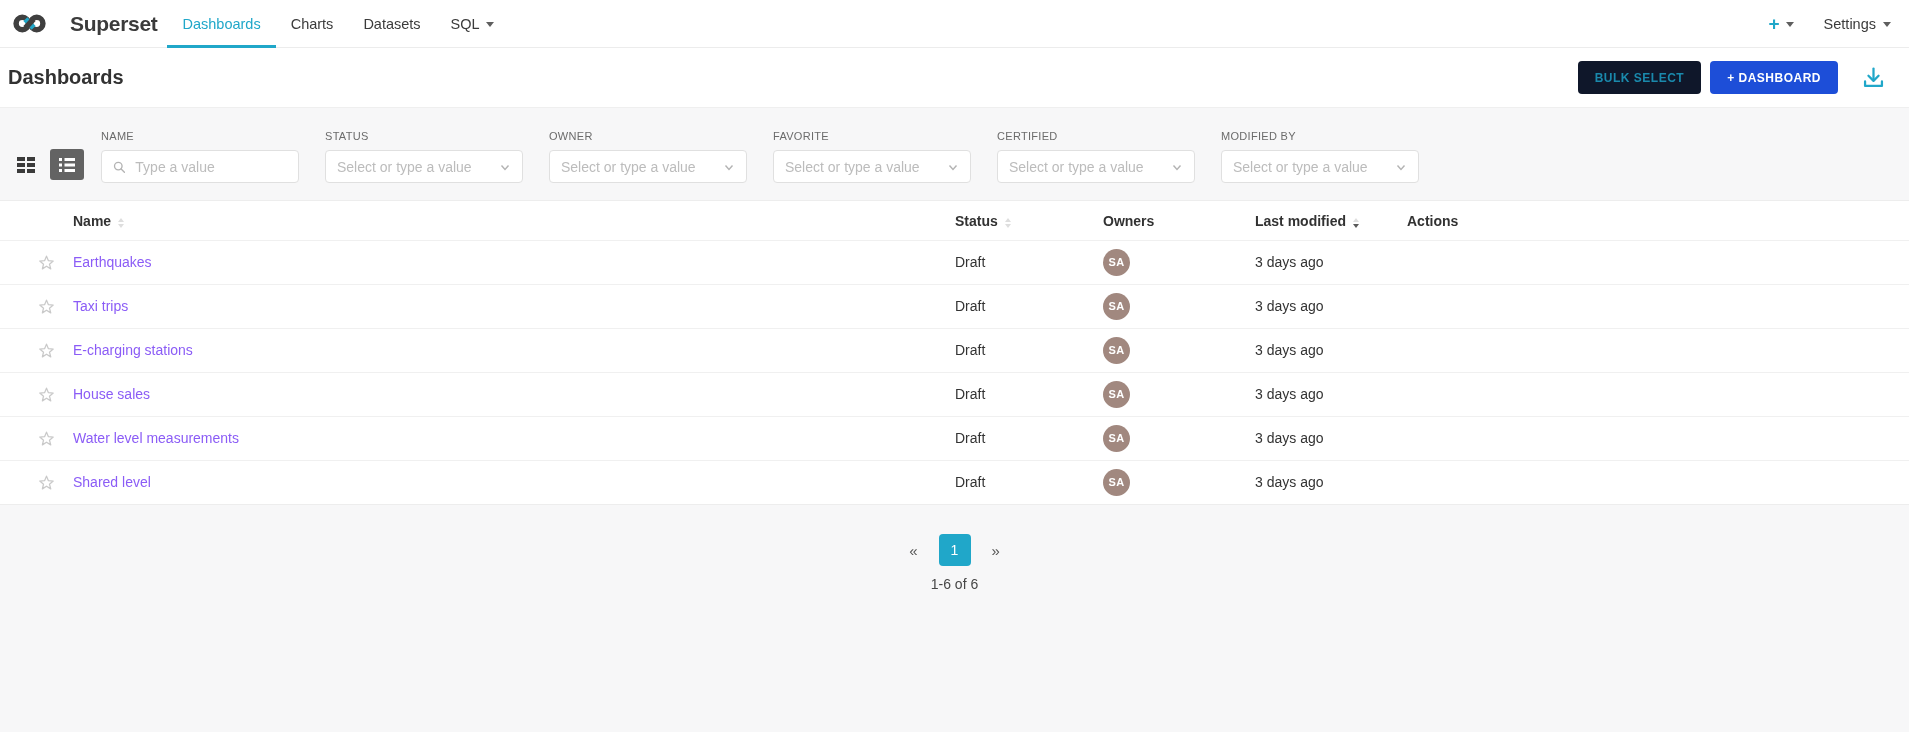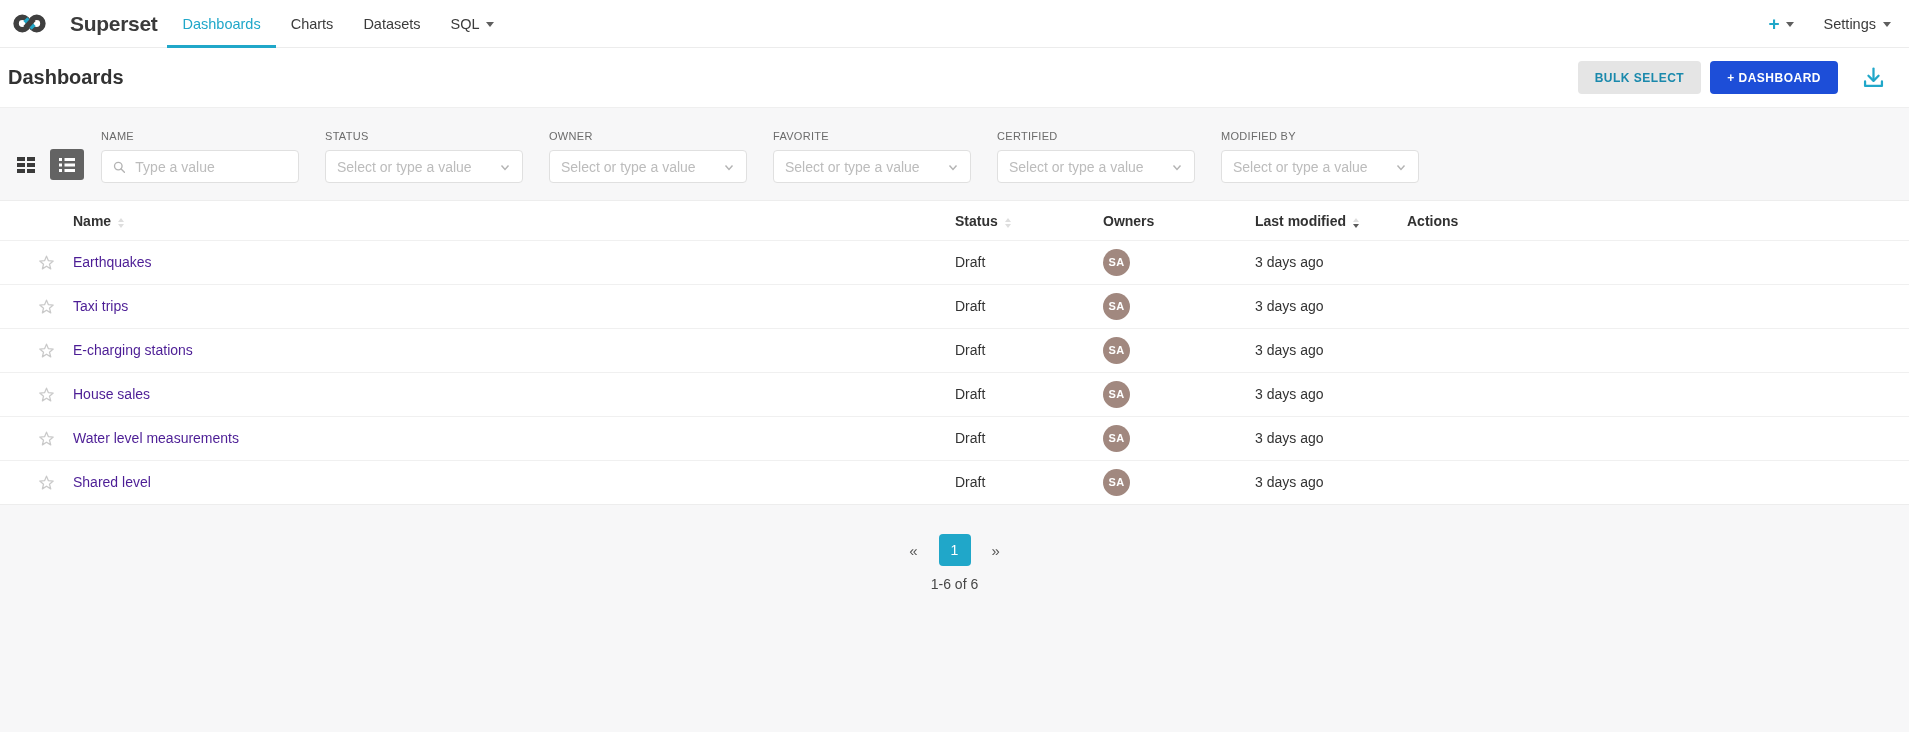--- a/index.html
+++ b/index.html
@@ -38,21 +38,21 @@
   
   .subheader {
     height:60px; background:#fff; border-bottom:1px solid #efefef;
     display:flex; align-items:center; padding:0 16px 0 8px;
   }
   .page-title { font-size:20px; font-weight:bold; color:#323232; margin:0; }
   .subheader-actions { margin-left:auto; display:flex; align-items:center; }
   .btn { border:none; border-radius:4px; height:33px; padding:0 17px;
          font-family:"Liberation Sans", sans-serif;
          font-size:12px; font-weight:bold; letter-spacing:0.5px; cursor:pointer; }
-  .btn-bulk { background:#e5e5e5; color:#1a89ac; margin-right:9px; }
+  .btn-bulk { background:#0f172a; color:#1a89ac; margin-right:9px; }
   .btn-primary { background:#1d4ed8; color:#fff; }
   .export-btn { background:none; border:none; padding:0; margin-left:22px; margin-right:6px; cursor:pointer; display:flex; align-items:center; }
   
   .filterbar { display:flex; align-items:flex-end; padding:22px 16px 17px 17px; }
   .view-toggles { display:flex; align-items:center; gap:15px; margin-right:17px; margin-bottom:3px; }
   .toggle-card { width:18px; height:16px; display:flex; cursor:pointer; }
   .toggle-list {
     width:34px; height:31px; background:#636363; border-radius:3px;
     display:flex; align-items:center; justify-content:center; cursor:pointer;
   }
@@ -77,21 +77,21 @@
     text-align:left; font-size:14px; font-weight:bold; color:#323232;
     padding:12px 15px 10px 15px; height:39px; white-space:nowrap;
   }
   thead th.star-col, tbody td.star-cell { padding:0 0 0 38px; }
   tbody td {
     border-top:1px solid #f0f0f0; font-size:14px; color:#333;
     height:44px; padding:0 15px; white-space:nowrap;
   }
   td.name-cell { padding-left:13px; }
   th.name-col { padding-left:13px; }
-  a.dash-link { color:#4c1d95; text-decoration:none; cursor:pointer; }
+  a.dash-link { color:#8b5cf6; text-decoration:none; cursor:pointer; }
   .star-btn { display:flex; width:17px; height:17px; cursor:pointer; }
   .avatar {
     width:27px; height:27px; border-radius:50%; background:#a1887f;
     color:#fff; font-size:11px; font-weight:bold; letter-spacing:0.4px;
     display:flex; align-items:center; justify-content:center; cursor:default;
   }
   .sort { display:inline-flex; flex-direction:column; gap:2px; margin-left:7px; vertical-align:middle; }
   .sort i { display:block; width:0; height:0; border-left:3.5px solid transparent; border-right:3.5px solid transparent; }
   .sort .up { border-bottom:4px solid #dedede; }
   .sort .down { border-top:4px solid #dedede; }

